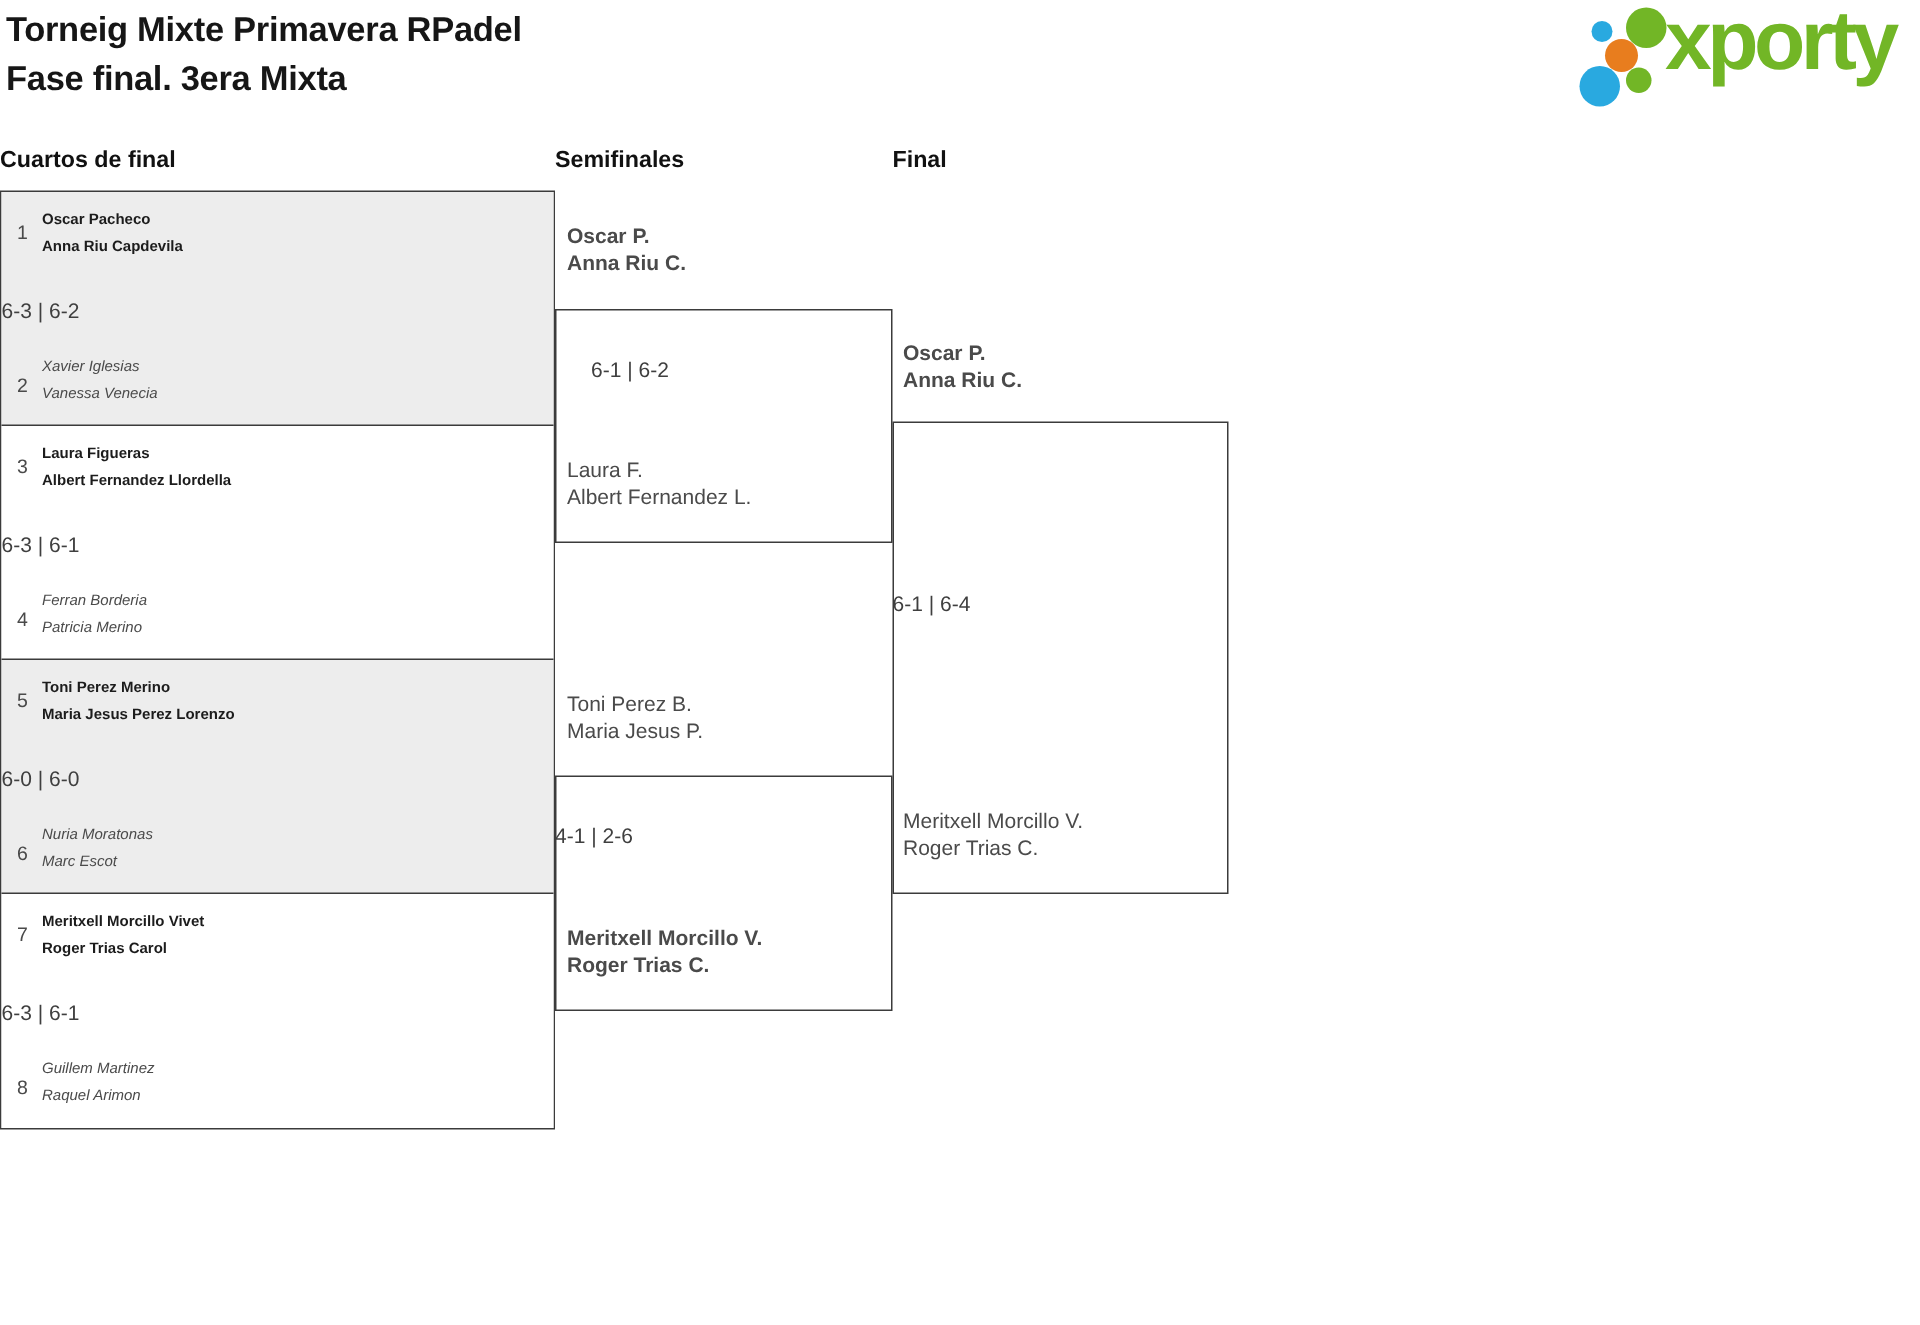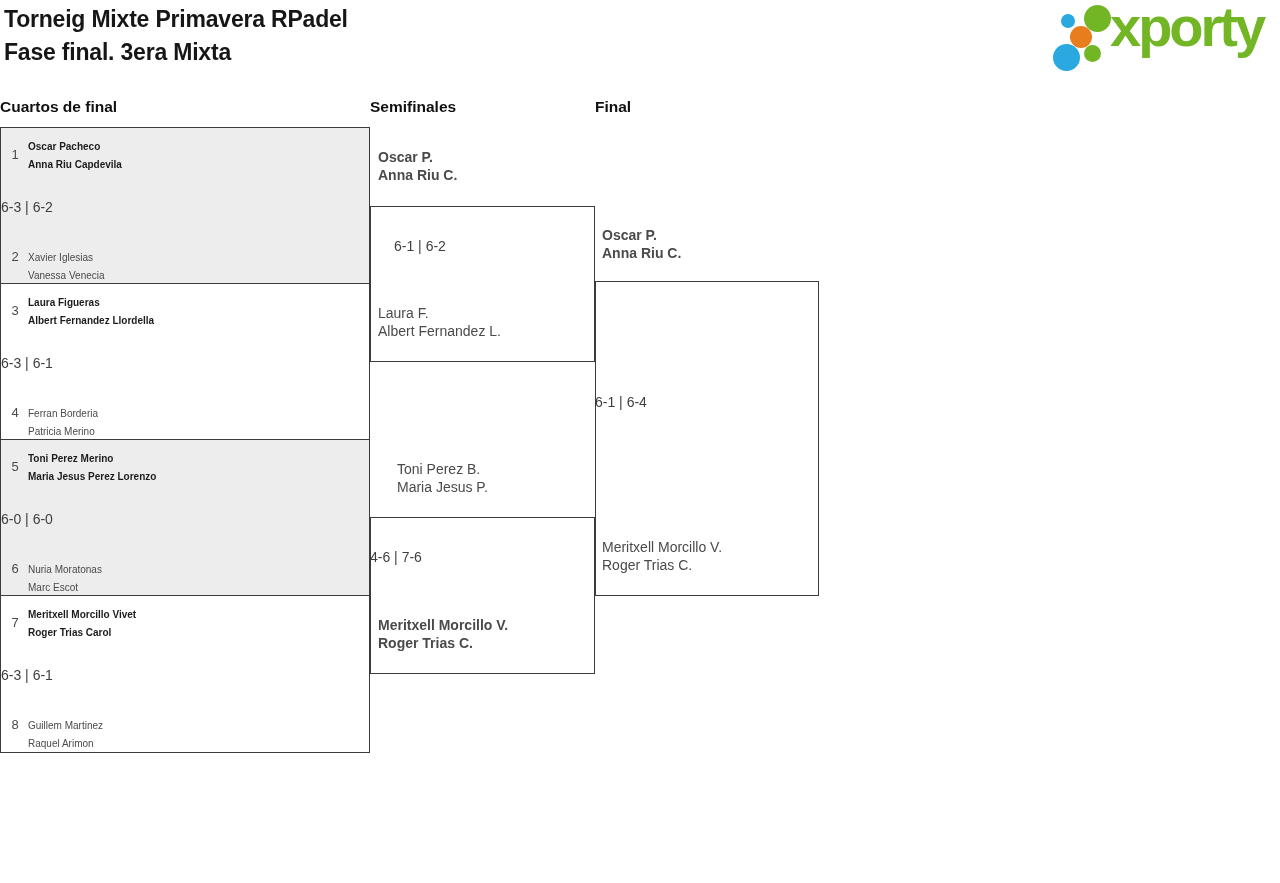--- a/index.html
+++ b/index.html
@@ -49,42 +49,42 @@
 
   .seed {
     position:absolute; left:5px; width:18px; text-align:center;
     font-size:13px; color:#4a4a4a; line-height:18px;
   }
   .seed.s-top { top:18px; }
   .seed.s-bottom { top:120px; }
 
   .team { position:absolute; left:27px; font-size:10px; line-height:18px; color:#4a4a4a; }
   .team.t-top { top:10px; }
-  .team.t-bottom { top:121px; }
+  .team.t-bottom { top:108px;font-style:italic; }
   .winner { font-weight:700; color:#1c1c1c; }
 
   .score {
     position:absolute; left:0; width:100%; text-align:left;
     font-size:14px; color:#3f3f3f; line-height:18px;
   }
   .qf-score { top:70px; }
 
   
   .match-box { position:absolute; border:1px solid #3b3b3b; background:transparent; }
   .sf1-box   { left:370px; top:206px; width:225px; height:156px; }
   .sf2-box   { left:370px; top:517px; width:225px; height:157px; }
   .final-box { left:595px; top:281px; width:224px; height:315px; }
 
   .team-label { position:absolute; font-size:14px; line-height:18px; color:#4a4a4a; }
 
   .sf1-top    { left:378px; top:148px; }
   .sf1-score  { left:370px; width:225px; top:237px;margin-left:24px; }
   .sf1-bottom { left:378px; top:304px; }
 
-  .sf2-top    { left:378px; top:460px;margin-left:19px; }
+  .sf2-top    { left:378px; top:460px; }
   .sf2-score  { left:370px; width:225px; top:548px; }
   .sf2-bottom { left:378px; top:616px; }
 
   .final-top    { left:602px; top:226px; }
   .final-score  { left:595px; width:224px; top:393px; }
   .final-bottom { left:602px; top:538px; }
 </style>
 </head>
 <body style="--green: #72b626; --blue: #29a9e0; --orange: #e87d1e;">
 
@@ -175,21 +175,21 @@
 <div class="team-label sf1-bottom">
   <div>Laura F.</div>
   <div>Albert Fernandez L.</div>
 </div>
 
 <div class="match-box sf2-box"></div>
 <div class="team-label sf2-top">
   <div>Toni Perez B.</div>
   <div>Maria Jesus P.</div>
 </div>
-<div class="score sf2-score">4-6 | 7-6</div>
+<div class="score sf2-score">4-1 | 2-6</div>
 <div class="team-label sf2-bottom winner">
   <div>Meritxell Morcillo V.</div>
   <div>Roger Trias C.</div>
 </div>
 
 <div class="match-box final-box"></div>
 <div class="team-label final-top winner">
   <div>Oscar P.</div>
   <div>Anna Riu C.</div>
 </div>

